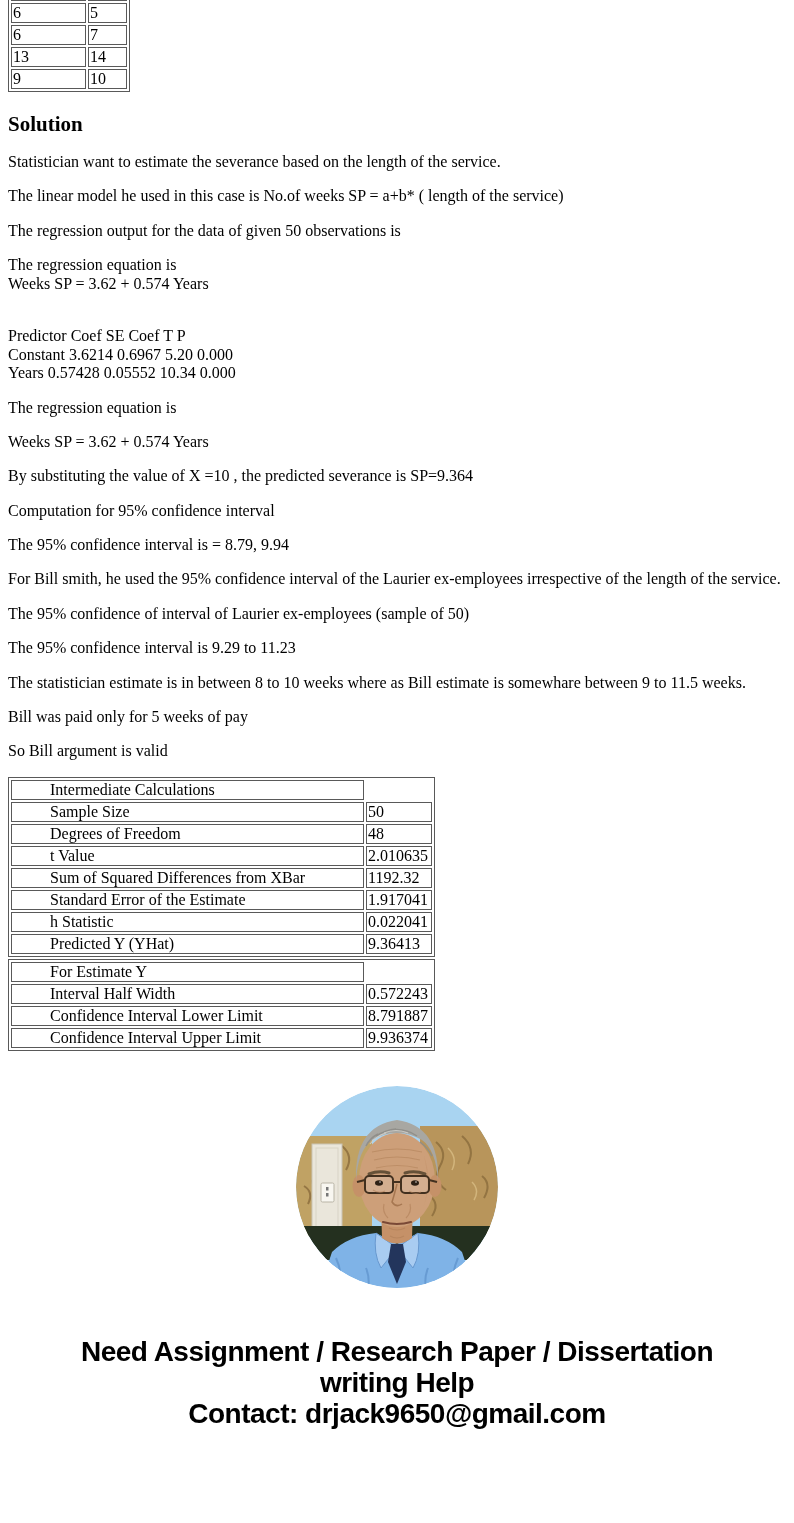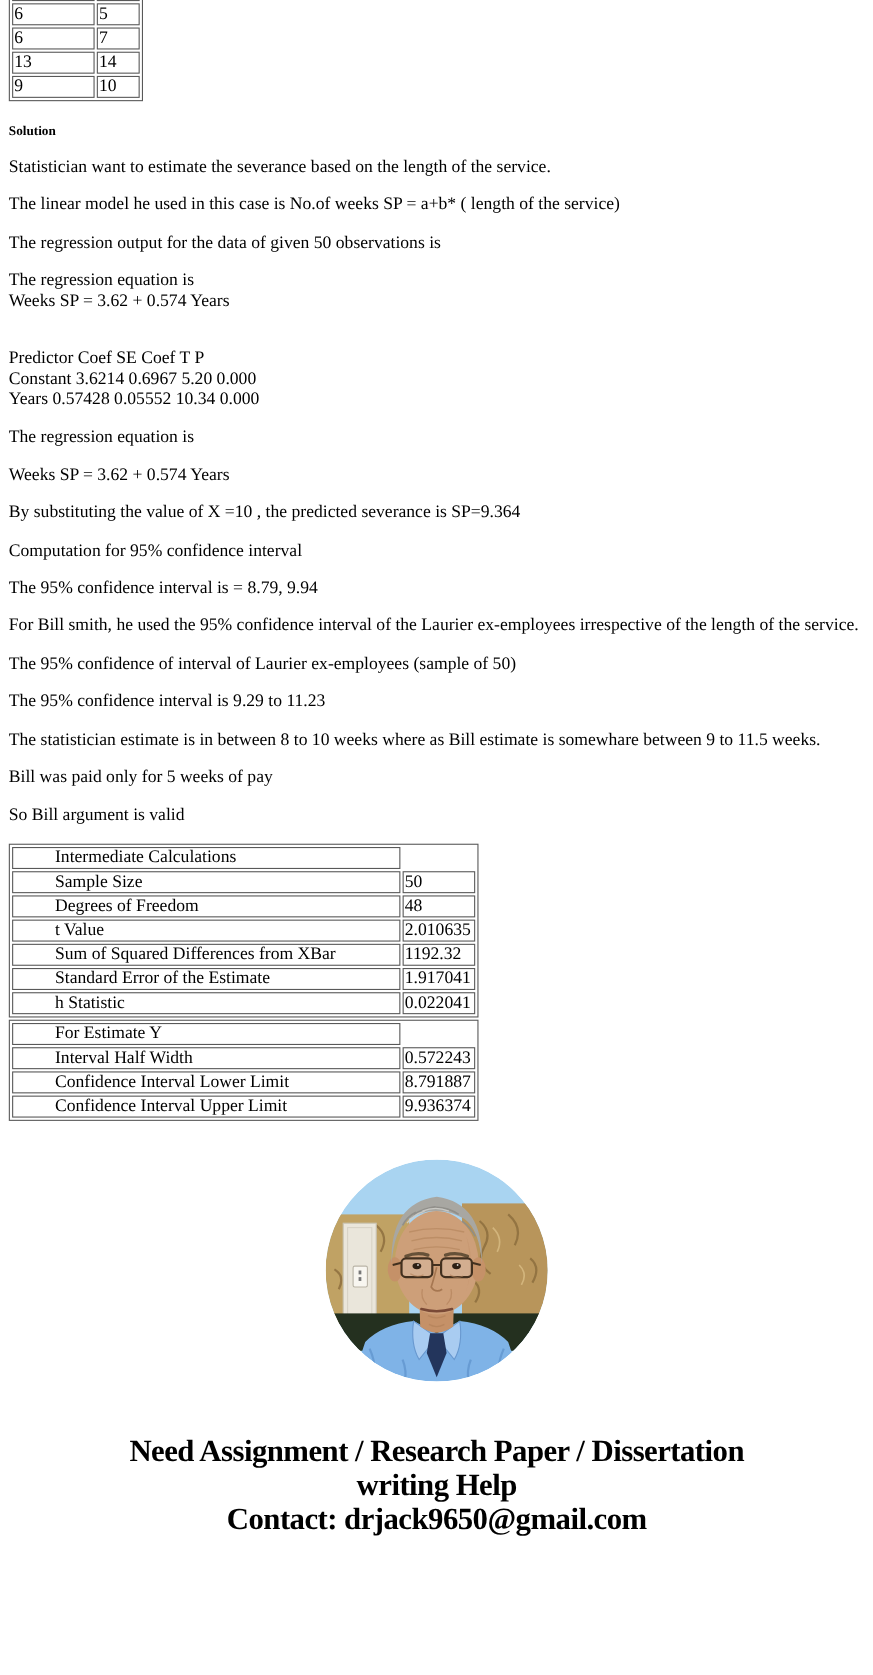--- a/index.html
+++ b/index.html
@@ -37,21 +37,21 @@
   table.t-data td.c1 { width: 35px; }
 
   
   table.t-calc { margin: 0; }
   table.t-calc td.c0 { width: 312px; padding-left: 38px; }
   table.t-calc td.c1 { width: 62px; }
   table.t-avg  { margin-top: 2px; }
 
   
   h3.solution-heading {
-    font-size: 12px;
+    font-size: 21px;
     font-weight: bold;
     margin: 20px 0 16px 0;
   }
   .solution-body p {
     margin: 16px 0;
     line-height: 1.15;
     white-space: pre-line;
   }
 
   
@@ -61,21 +61,21 @@
     margin: 35px auto 0 auto;
     border-radius: 50%;
     overflow: hidden;
   }
   .photo-wrap svg { display: block; }
 
   
   .banner {
     margin: 48px 0 20px 0;
     text-align: center;
-    font-family: Liberation Serif, serif;
+    font-family: Liberation Sans, sans-serif;
     font-weight: 700;
     font-size: 28px;
     line-height: 31px;
     letter-spacing: -0.5px;
     color: #000000;
   }
 </style>
 </head>
 <body>
 
@@ -153,20 +153,24 @@
         <td class="c1">1192.32</td>
       </tr>
       <tr>
         <td class="c0">Standard Error of the Estimate</td>
         <td class="c1">1.917041</td>
       </tr>
       <tr>
         <td class="c0">h Statistic</td>
         <td class="c1">0.022041</td>
       </tr>
+      <tr>
+        <td class="c0">Predicted Y (YHat)</td>
+        <td class="c1">9.36413</td>
+      </tr>
     </tbody>
 </table>
 
 <table class="doc-table t-calc t-avg">
   <tbody>
     <tr>
       <td class="c0">For Estimate Y</td>
     </tr>
   </tbody>
   <tbody>

